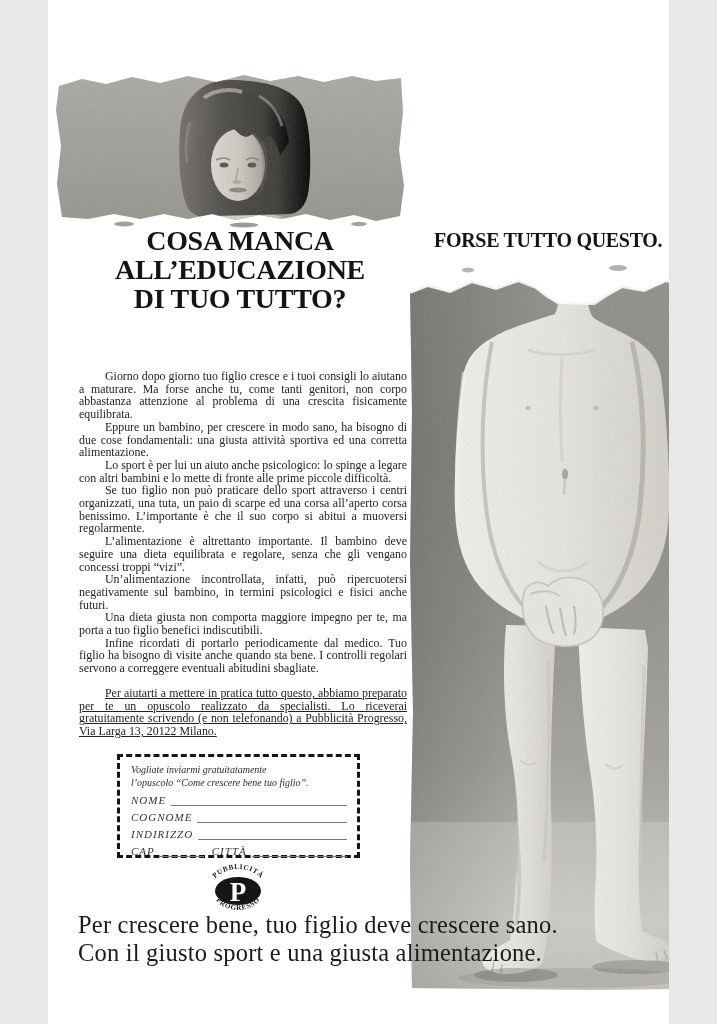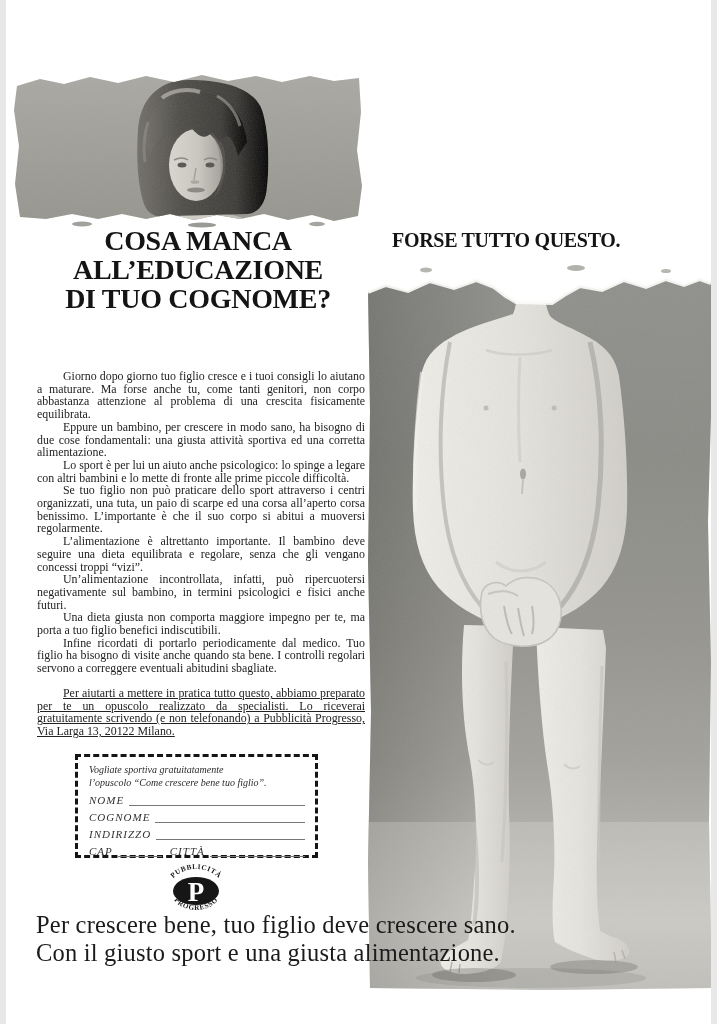--- a/index.html
+++ b/index.html
@@ -1,16 +1,16 @@
 <!DOCTYPE html>
 <html><head>
 <meta charset="utf-8">
 <style>
   html,body{margin:0;padding:0;background:#e8e8e8;}
-  .page{position:relative;width:705px;height:1024px;margin:0 auto;background:#ffffff;
+  .page{position:relative;width:621px;height:1024px;margin:0 auto;background:#ffffff;
         overflow:hidden;font-family:"Liberation Serif",serif;color:#1c1c1c;}
   .photo{position:absolute;z-index:1;}
   .photo-top{left:6px;top:68px;width:352px;height:162px;}
   .photo-right{left:360px;top:262px;width:348px;height:730px;}
   .headline{position:absolute;z-index:2;font-weight:bold;letter-spacing:-0.3px;color:#141414;}
   .headline-left{left:18px;top:226px;width:348px;text-align:center;font-size:28px;line-height:29px;}
   .headline-right{left:386px;top:226px;width:330px;font-size:20px;line-height:28px;}
   .body-copy{position:absolute;z-index:2;left:31px;top:370px;width:328px;
              font-size:11.9px;line-height:12.7px;text-align:justify;color:#222;}
   .body-copy p{margin:0;text-indent:26px;}
@@ -93,21 +93,21 @@
 
       <ellipse cx="70" cy="156" rx="10" ry="2.5" fill="#a2a19b"></ellipse>
       <ellipse cx="190" cy="157" rx="14" ry="2.6" fill="#9b9a94"></ellipse>
       <ellipse cx="305" cy="156" rx="8" ry="2.2" fill="#a5a49e"></ellipse>
     </svg>
   </div>
 
   <div class="headline headline-left">
     <div>COSA MANCA</div>
     <div>ALL’EDUCAZIONE</div>
-    <div>DI TUO COGNOME?</div>
+    <div>DI TUO TUTTO?</div>
   </div>
 
   <div class="headline headline-right">FORSE TUTTO QUESTO.</div>
 
   <div class="photo photo-right">
     <svg width="348" height="730" viewBox="0 0 348 730">
       <defs>
         <linearGradient id="r-bg" x1="0" y1="0" x2="0" y2="1">
           <stop offset="0" stop-color="#8f908c"></stop>
             <stop offset=".25" stop-color="#8a8b86"></stop>
@@ -191,21 +191,21 @@
     <p>Lo sport è per lui un aiuto anche psicologico: lo spinge a legare con altri bambini e lo mette di fronte alle prime piccole difficoltà.</p>
     <p>Se tuo figlio non può praticare dello sport attraverso i centri organizzati, una tuta, un paio di scarpe ed una corsa all’aperto corsa benissimo. L’importante è che il suo corpo si abitui a muoversi regolarmente.</p>
     <p>L’alimentazione è altrettanto importante. Il bambino deve seguire una dieta equilibrata e regolare, senza che gli vengano concessi troppi “vizi”.</p>
     <p>Un’alimentazione incontrollata, infatti, può ripercuotersi negativamente sul bambino, in termini psicologici e fisici anche futuri.</p>
     <p>Una dieta giusta non comporta maggiore impegno per te, ma porta a tuo figlio benefici indiscutibili.</p>
     <p>Infine ricordati di portarlo periodicamente dal medico. Tuo figlio ha bisogno di visite anche quando sta bene. I controlli regolari servono a correggere eventuali abitudini sbagliate.</p>
     <p class="spaced">Per aiutarti a mettere in pratica tutto questo, abbiamo preparato per te un opuscolo realizzato da specialisti. Lo riceverai gratuitamente scrivendo (e non telefonando) a Pubblicità Progresso, Via Larga 13, 20122 Milano.</p>
   </div>
 
   <div class="coupon">
-    <p class="coupon-intro">Vogliate sportiva gratuitatamente</p>
+    <p class="coupon-intro">Vogliate inviarmi gratuitatamente</p>
     <p class="coupon-intro">l’opuscolo “Come crescere bene tuo figlio”.</p>
     <div class="coupon-row">
       <span class="coupon-label">NOME</span>
       <span class="coupon-line"></span>
     </div>
     <div class="coupon-row">
       <span class="coupon-label">COGNOME</span>
       <span class="coupon-line"></span>
     </div>
     <div class="coupon-row">

